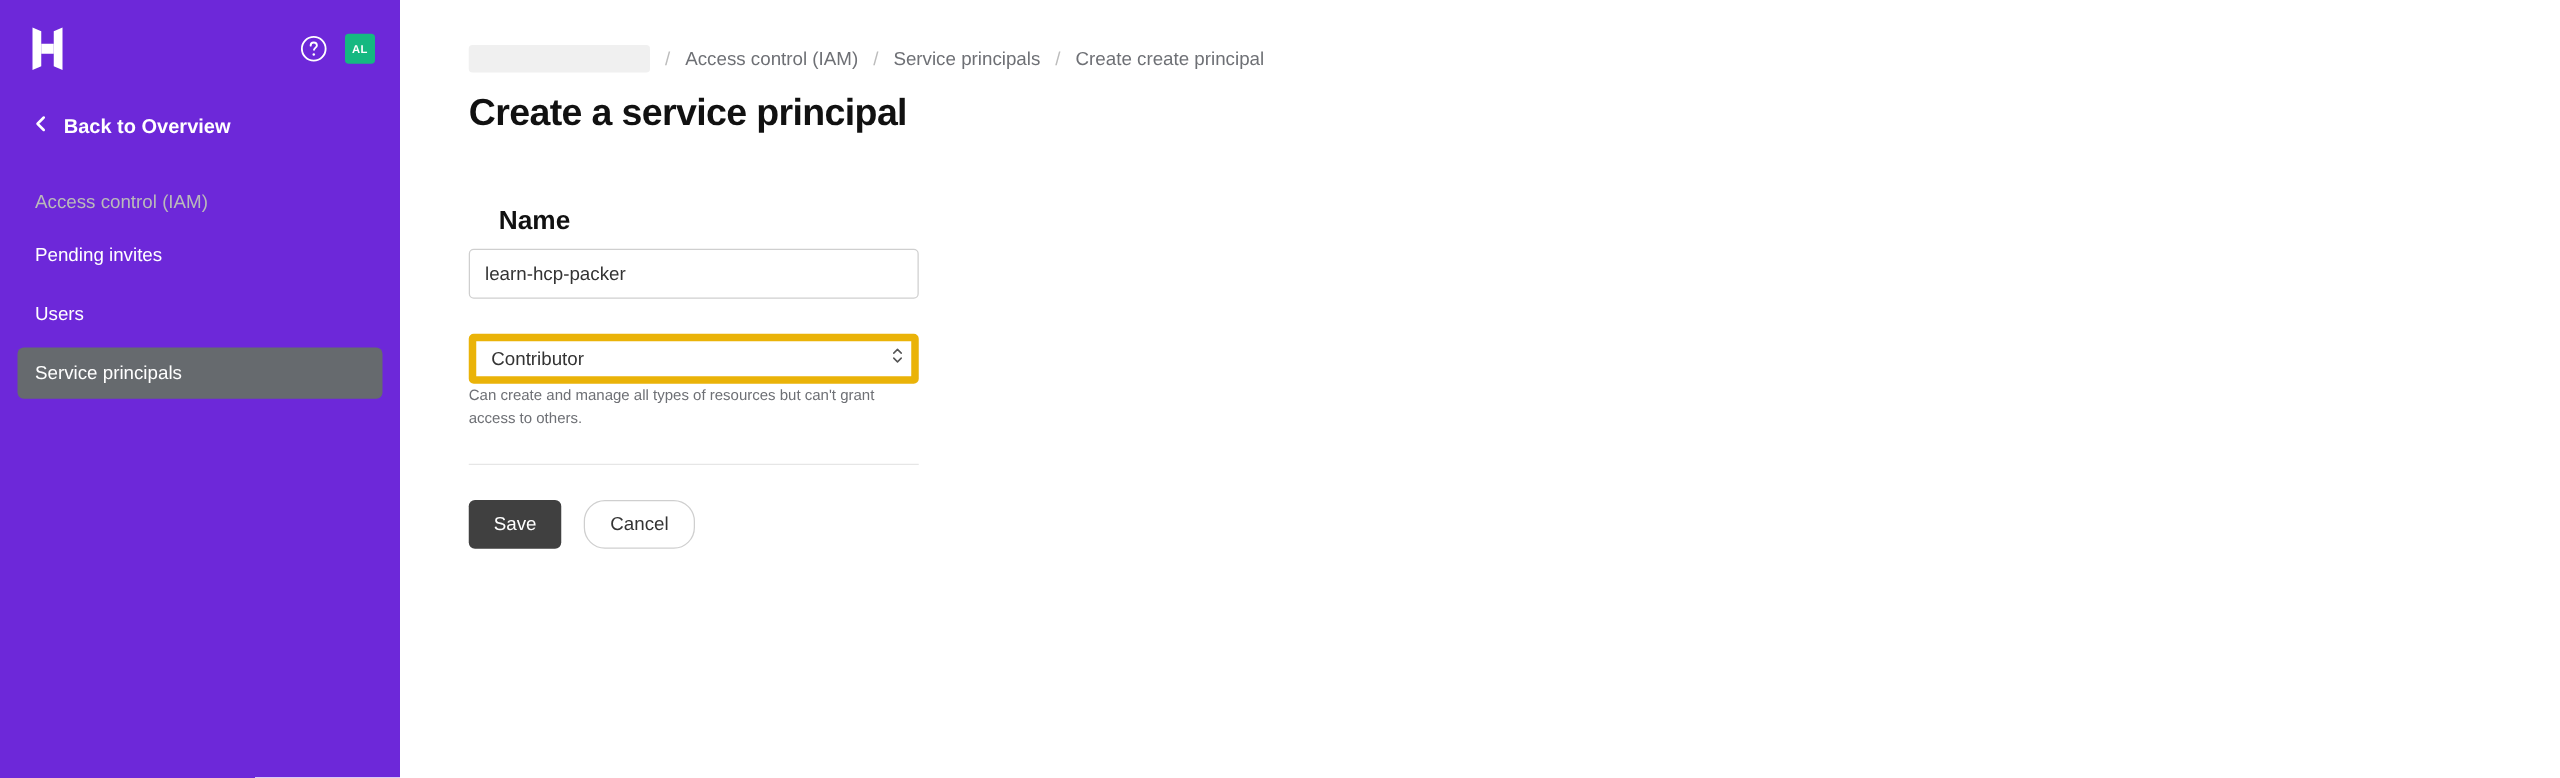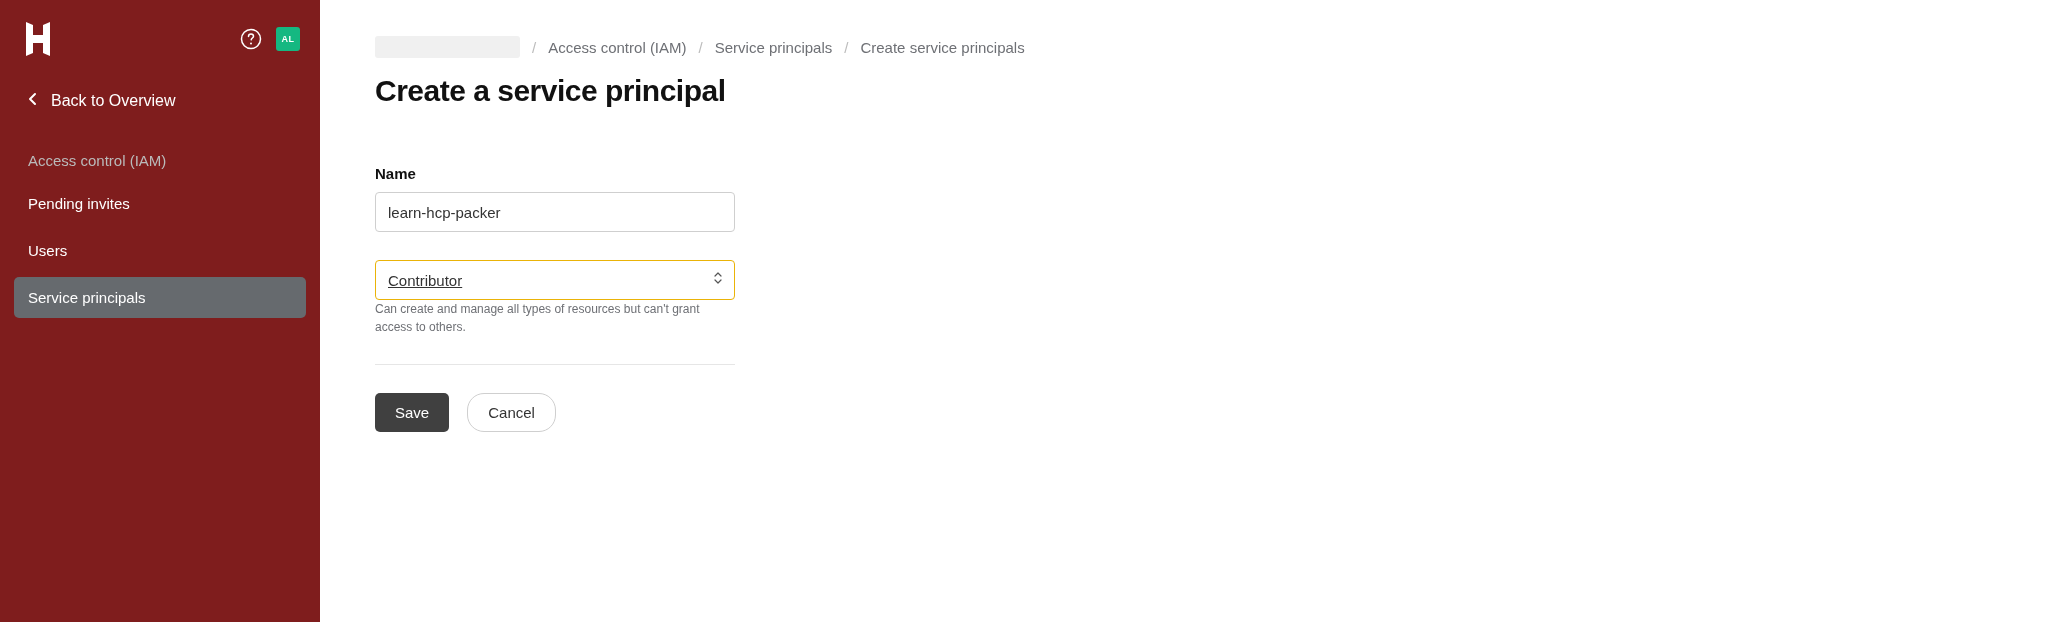--- a/index.html
+++ b/index.html
@@ -1,40 +1,40 @@
 <!DOCTYPE html>
 <html><head>
   <meta charset="utf-8">
   <style>
     * { margin: 0; padding: 0; box-sizing: border-box; }
     body { font-family: -apple-system, BlinkMacSystemFont, "Segoe UI", Helvetica, Arial, sans-serif; display: flex; min-height: 622px; background: #fff; }
-    .sidebar { width: 320px; background: #7f1d1d; color: #fff; display: flex; flex-direction: column; padding-top: 20px; }
+    .sidebar { width: 320px; background: #6d28d9; color: #fff; display: flex; flex-direction: column; padding-top: 20px; }
     .sidebar-top { display: flex; align-items: center; justify-content: space-between; padding: 0 20px 20px 20px; }
     .logo svg { display: block; }
     .sidebar-top-right { display: flex; align-items: center; gap: 14px; }
     .help-icon { width: 22px; height: 22px; display: flex; align-items: center; justify-content: center; cursor: pointer; }
     .avatar { width: 24px; height: 24px; background: #15b881; color: #fff; border-radius: 3px; font-size: 9px; font-weight: 600; display: flex; align-items: center; justify-content: center; letter-spacing: 0.5px; cursor: pointer; }
-    .back-link { display: flex; align-items: flex-end; gap: 14px; padding: 14px 28px 16px 28px; font-size: 16px; font-weight: 400; cursor: pointer; }
+    .back-link { display: flex; align-items: flex-end; gap: 14px; padding: 14px 28px 16px 28px; font-size: 16px; font-weight: 700; cursor: pointer; }
     .back-link svg { flex-shrink: 0; }
     .nav-section { padding: 18px 14px 0 14px; }
     .nav-heading { color: #bababa; font-size: 15px; font-weight: 500; padding: 8px 14px 14px 14px; }
     .nav-item { display: block; color: #fff; font-size: 15px; font-weight: 500; padding: 12px 14px; border-radius: 5px; cursor: pointer; }
     .nav-item.active { background: #666a6e; }
     .nav-item + .nav-item { margin-top: 6px; }
     .main { flex: 1; padding: 36px 55px; }
     .breadcrumb { display: flex; align-items: center; gap: 12px; font-size: 15px; color: #6e7075; margin-bottom: 16px; flex-wrap: wrap; }
     .breadcrumb-placeholder { width: 145px; height: 22px; background: #f0f0f0; border-radius: 3px; }
     .breadcrumb-sep { color: #bcbcbc; }
     .breadcrumb-link { cursor: pointer; }
     .page-title { font-size: 30px; font-weight: 700; color: #111; margin-bottom: 57px; letter-spacing: -0.5px; }
     .form-group { margin-bottom: 28px; }
-    .form-label { display: block; font-size: 15px; font-weight: 600; color: #111; margin-bottom: 10px; }
+    .form-label { display: block; font-size: 21px; font-weight: 600; color: #111; margin-bottom: 10px; margin-left: 24px; }
     .text-input { width: 360px; height: 40px; border: 1px solid #cfcfcf; border-radius: 4px; padding: 0 12px; font-size: 15px; color: #333; outline: none; }
     .select-wrapper { position: relative; width: 360px; }
-    .select-input { width: 100%; height: 40px; border: 1px solid #eab308; border-radius: 4px; padding: 0 36px 0 12px; font-size: 15px; color: #333; background: #fff; appearance: none; outline: none; cursor: pointer; text-decoration: underline; }
+    .select-input { width: 100%; height: 40px; border: 6px solid #eab308; border-radius: 4px; padding: 0 36px 0 12px; font-size: 15px; color: #333; background: #fff; appearance: none; outline: none; cursor: pointer; }
     .select-arrows { position: absolute; right: 12px; top: 50%; transform: translateY(-50%); pointer-events: none; }
     .help-text { width: 360px; font-size: 12px; color: #6e7075; line-height: 1.5; }
     .divider { width: 360px; height: 1px; background: #e6e6e6; margin: 24px 0 28px 0; }
     .button-row { display: flex; gap: 18px; }
     .btn-primary { background: #404040; color: #fff; border: none; border-radius: 5px; padding: 10px 20px; font-size: 15px; font-weight: 500; cursor: pointer; }
     .btn-secondary { background: #fff; color: #333; border: 1px solid #cfcfcf; border-radius: 17px; padding: 10px 20px; font-size: 15px; font-weight: 500; cursor: pointer; }
   </style>
 </head>
 <body>
 
@@ -77,21 +77,21 @@
 </aside>
 
 <main class="main">
   <div class="breadcrumb">
     <span class="breadcrumb-placeholder"></span>
     <span class="breadcrumb-sep">/</span>
     <span class="breadcrumb-link">Access control (IAM)</span>
     <span class="breadcrumb-sep">/</span>
     <span class="breadcrumb-link">Service principals</span>
     <span class="breadcrumb-sep">/</span>
-    <span>Create service principals</span>
+    <span>Create create principal</span>
   </div>
 
   <h1 class="page-title">Create a service principal</h1>
 
   <div class="form-group">
     <label class="form-label">Name</label>
     <input type="text" class="text-input" value="learn-hcp-packer" style="">
   </div>
 
   <div class="form-group">

